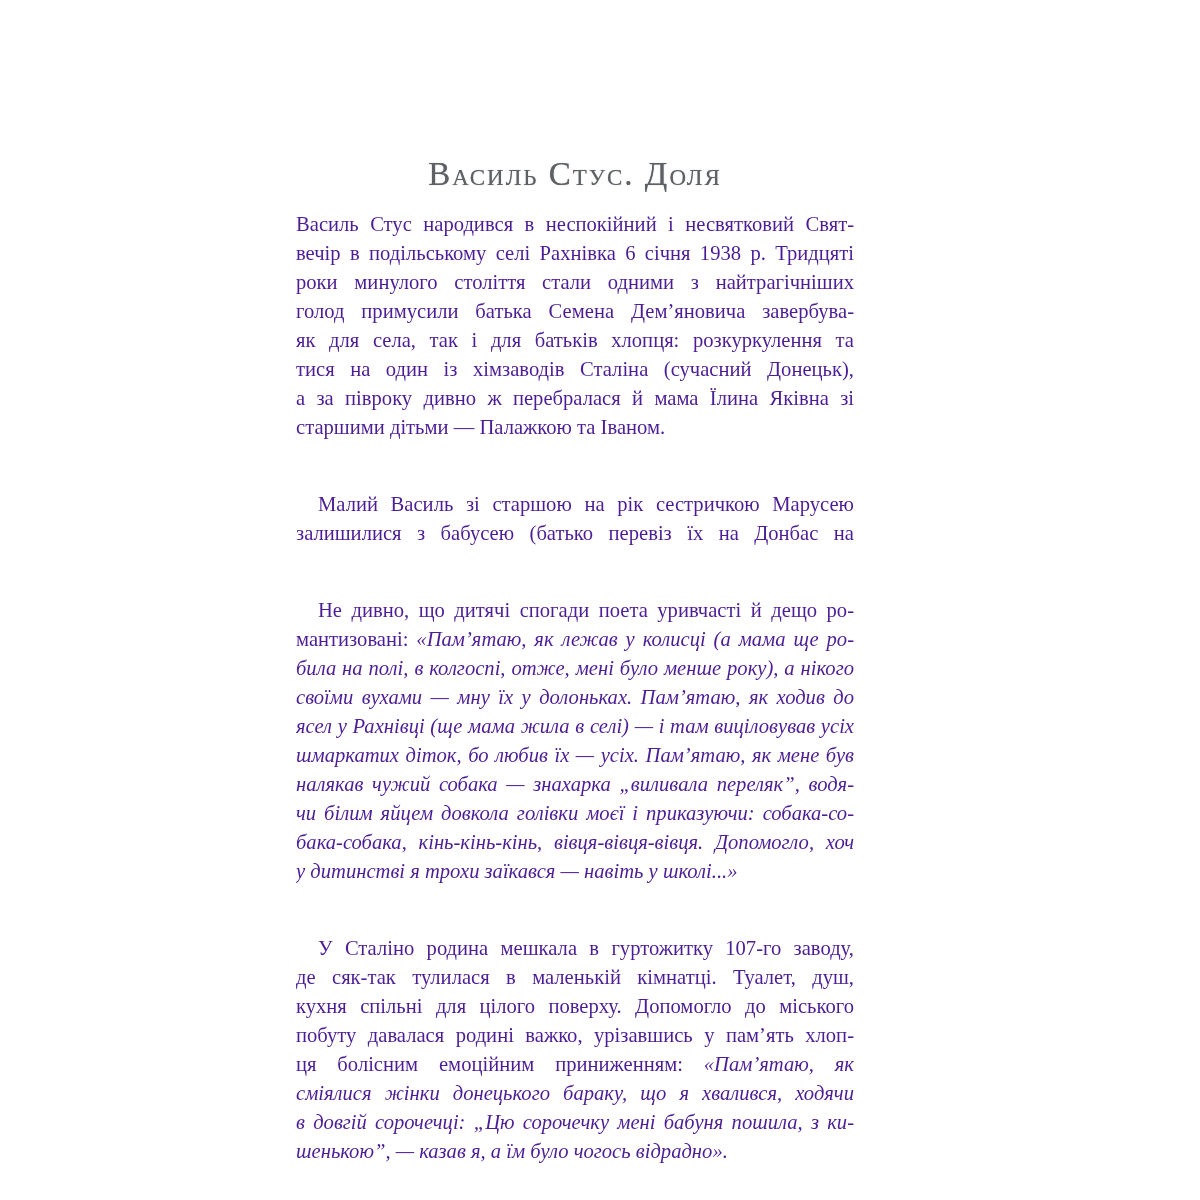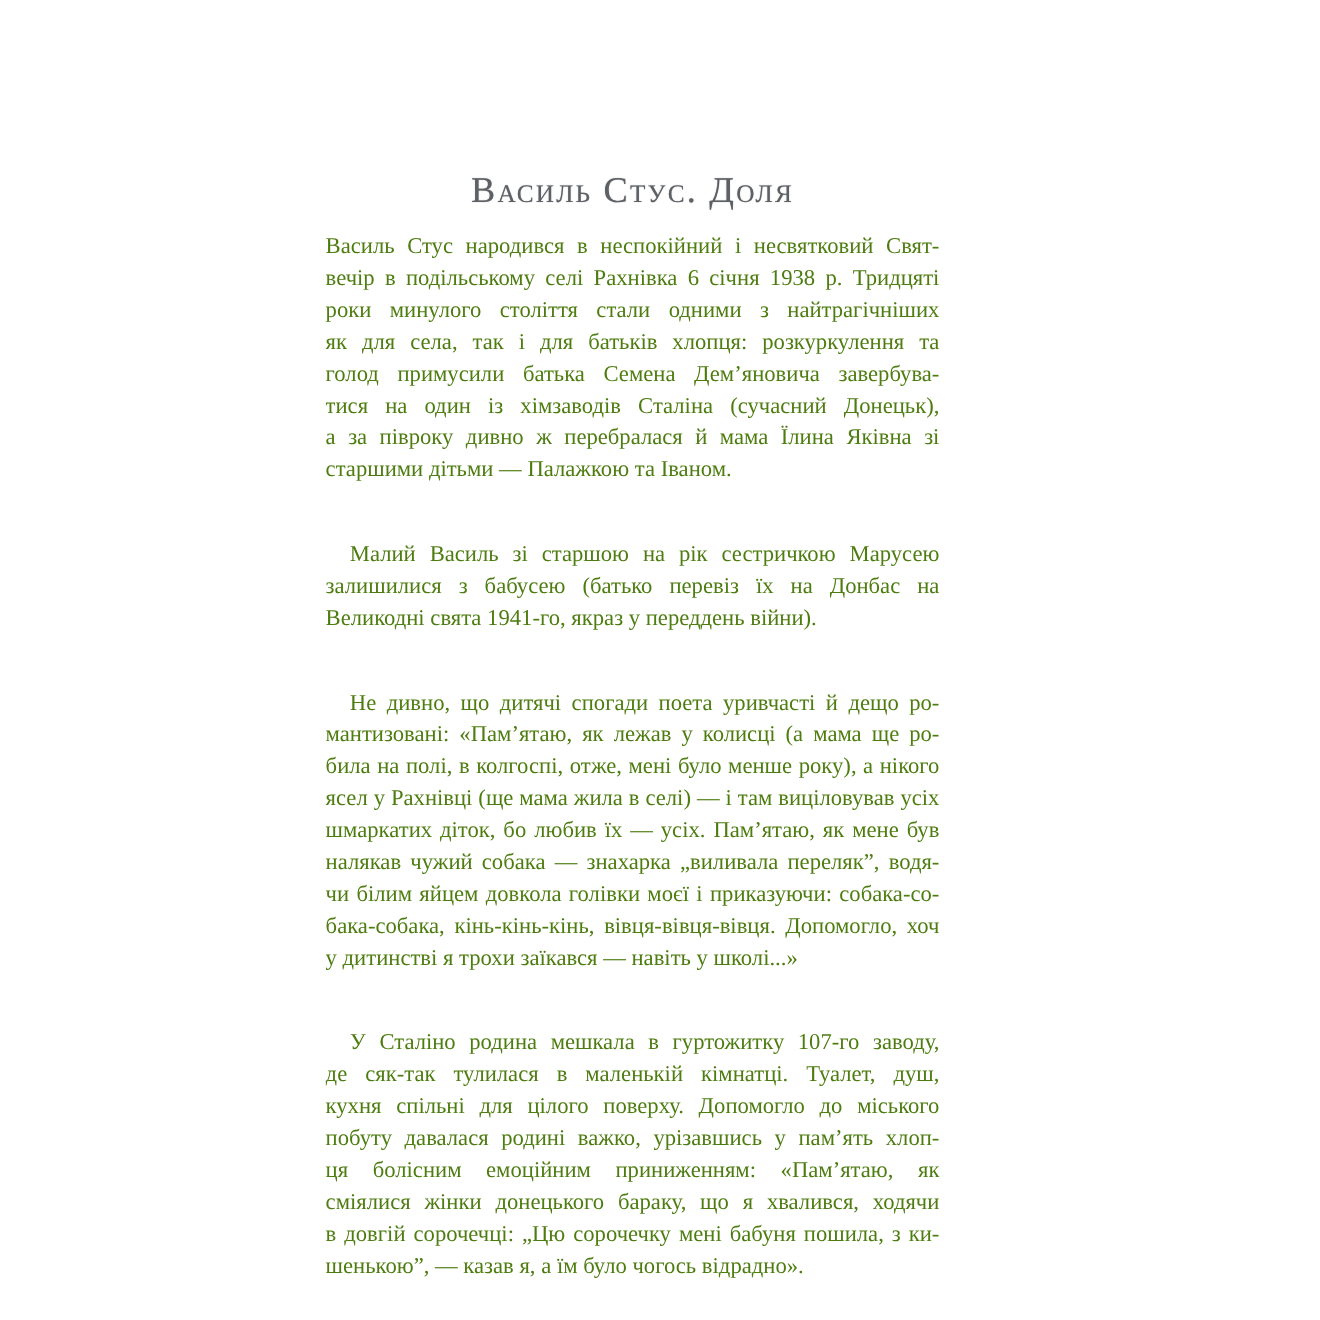--- a/index.html
+++ b/index.html
@@ -38,47 +38,47 @@
   .para { margin: 0; padding: 0; }
   .line {
     height: 29px;
     overflow: hidden;
     text-align: justify;
     text-align-last: justify;
     text-justify: inter-word;
   }
   .line.last { text-align-last: left; }
   .line.indent { padding-left: 22px; margin-top: 48px; }
-  .it { }
+  .it { font-style: italic; }
 </style>
 </head>
 <body>
 
 <div class="page" style="background: rgb(255, 255, 255);">
   <h1 class="title" style="color: rgb(93, 96, 100);">Василь Стус. Доля</h1>
-  <div class="text-block" id="text-block" style="color: #4d7c0f;">
+  <div class="text-block" id="text-block" style="color: #4c1d95;">
       <div class="para">
         <div class="line"><span>Василь Стус народився в неспокійний і несвятковий Свят-</span></div>
         <div class="line"><span>вечір в подільському селі Рахнівка 6 січня 1938 р. Тридцяті</span></div>
         <div class="line"><span>роки минулого століття стали одними з найтрагічніших</span></div>
+        <div class="line"><span>голод примусили батька Семена Дем’яновича завербува-</span></div>
         <div class="line"><span>як для села, так і для батьків хлопця: розкуркулення та</span></div>
-        <div class="line"><span>голод примусили батька Семена Дем’яновича завербува-</span></div>
         <div class="line"><span>тися на один із хімзаводів Сталіна (сучасний Донецьк),</span></div>
         <div class="line"><span>а за півроку дивно ж перебралася й мама Їлина Яківна зі</span></div>
         <div class="line last"><span>старшими дітьми — Палажкою та Іваном.</span></div>
       </div>
       <div class="para">
         <div class="line indent"><span>Малий Василь зі старшою на рік сестричкою Марусею</span></div>
         <div class="line"><span>залишилися з бабусею (батько перевіз їх на Донбас на</span></div>
-        <div class="line last"><span>Великодні свята 1941-го, якраз у переддень війни).</span></div>
       </div>
       <div class="para">
         <div class="line indent"><span>Не дивно, що дитячі спогади поета уривчасті й дещо ро-</span></div>
         <div class="line"><span>мантизовані: </span><span class="it">«Пам’ятаю, як лежав у колисці (а мама ще ро-</span></div>
         <div class="line"><span class="it">била на полі, в колгоспі, отже, мені було менше року), а нікого</span></div>
+        <div class="line"><span class="it">своїми вухами — мну їх у долоньках. Пам’ятаю, як ходив до</span></div>
         <div class="line"><span class="it">ясел у Рахнівці (ще мама жила в селі) — і там виціловував усіх</span></div>
         <div class="line"><span class="it">шмаркатих діток, бо любив їх — усіх. Пам’ятаю, як мене був</span></div>
         <div class="line"><span class="it">налякав чужий собака — знахарка „виливала переляк”, водя-</span></div>
         <div class="line"><span class="it">чи білим яйцем довкола голівки моєї і приказуючи: собака-со-</span></div>
         <div class="line"><span class="it">бака-собака, кінь-кінь-кінь, вівця-вівця-вівця. Допомогло, хоч</span></div>
         <div class="line last"><span class="it">у дитинстві я трохи заїкався — навіть у школі...»</span></div>
       </div>
       <div class="para">
         <div class="line indent"><span>У Сталіно родина мешкала в гуртожитку 107-го заводу,</span></div>
         <div class="line"><span>де сяк-так тулилася в маленькій кімнатці. Туалет, душ,</span></div>

